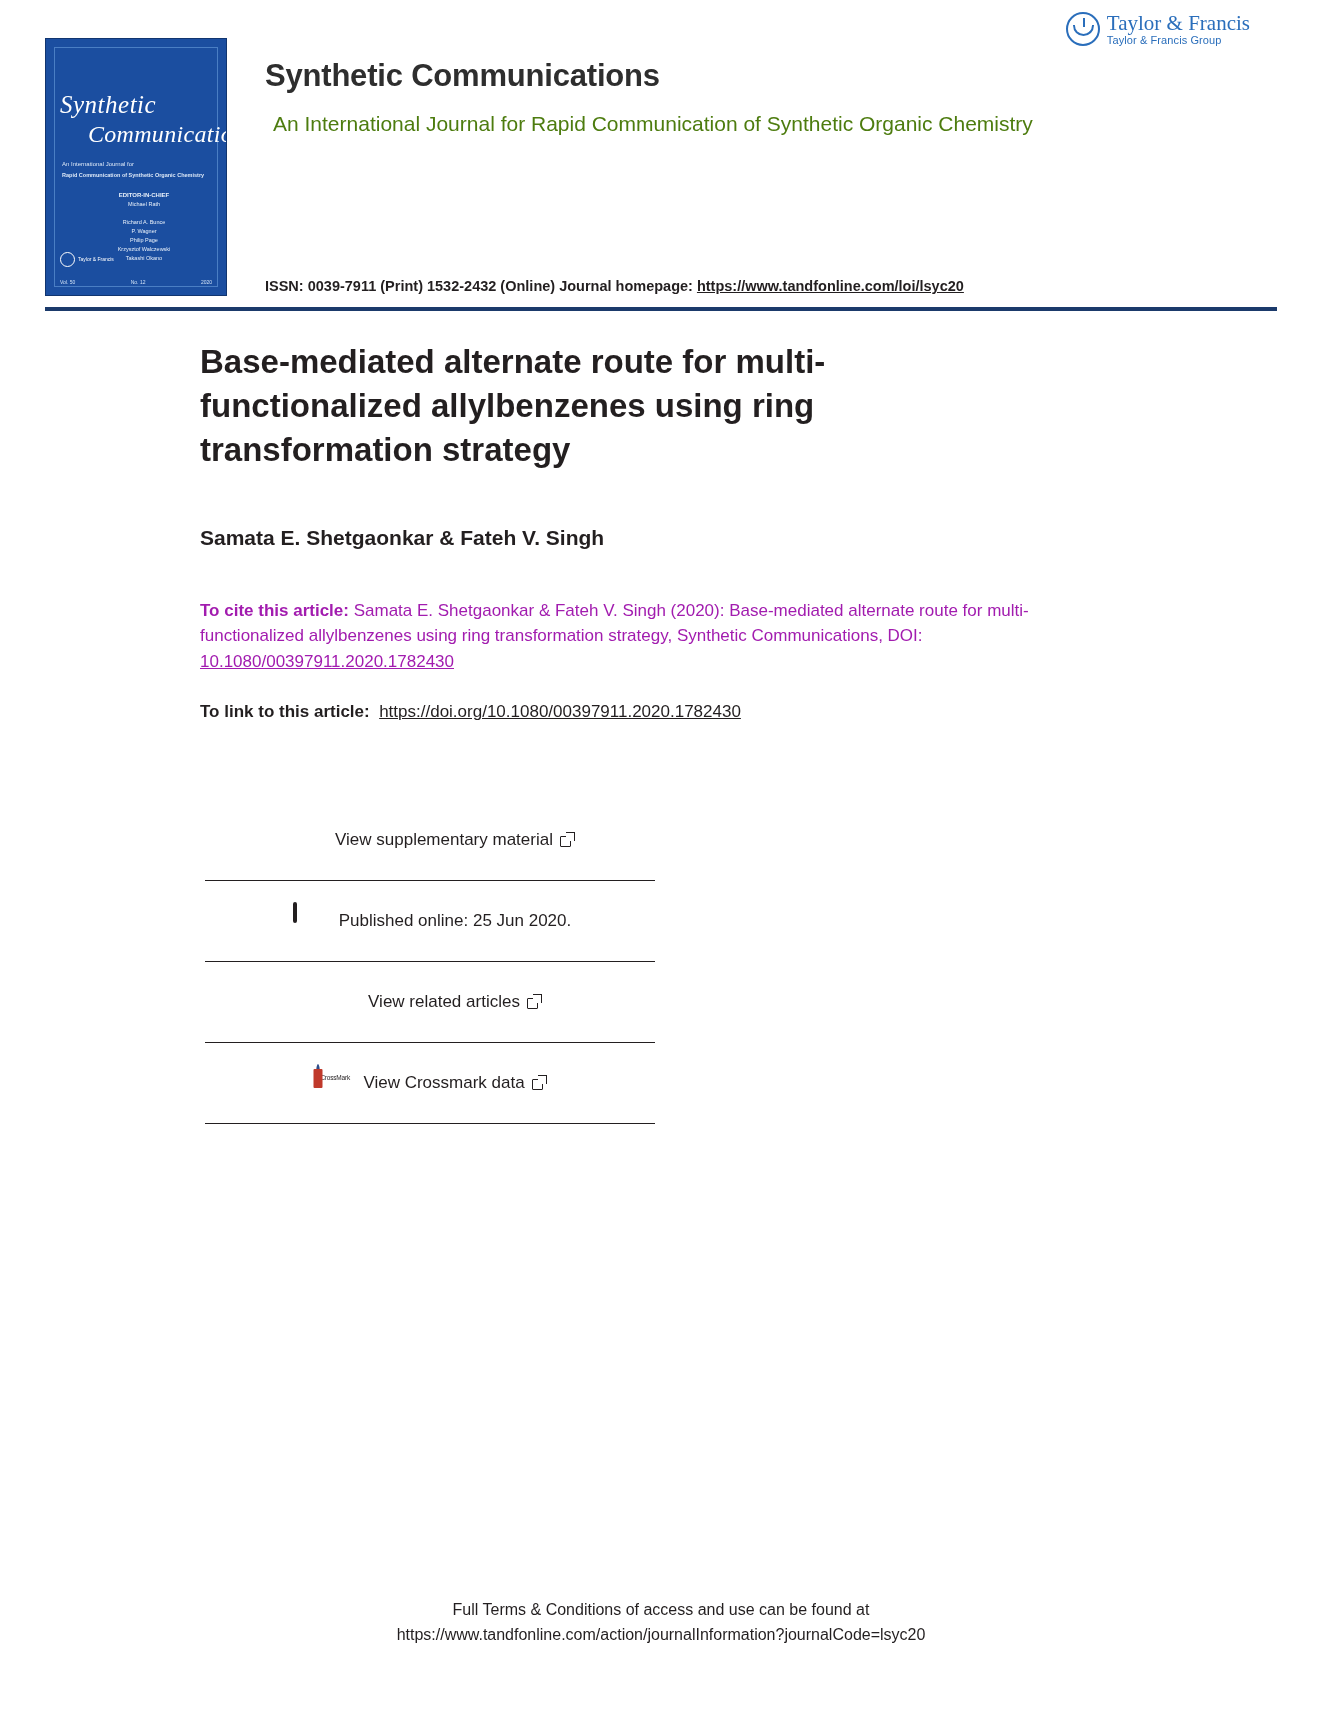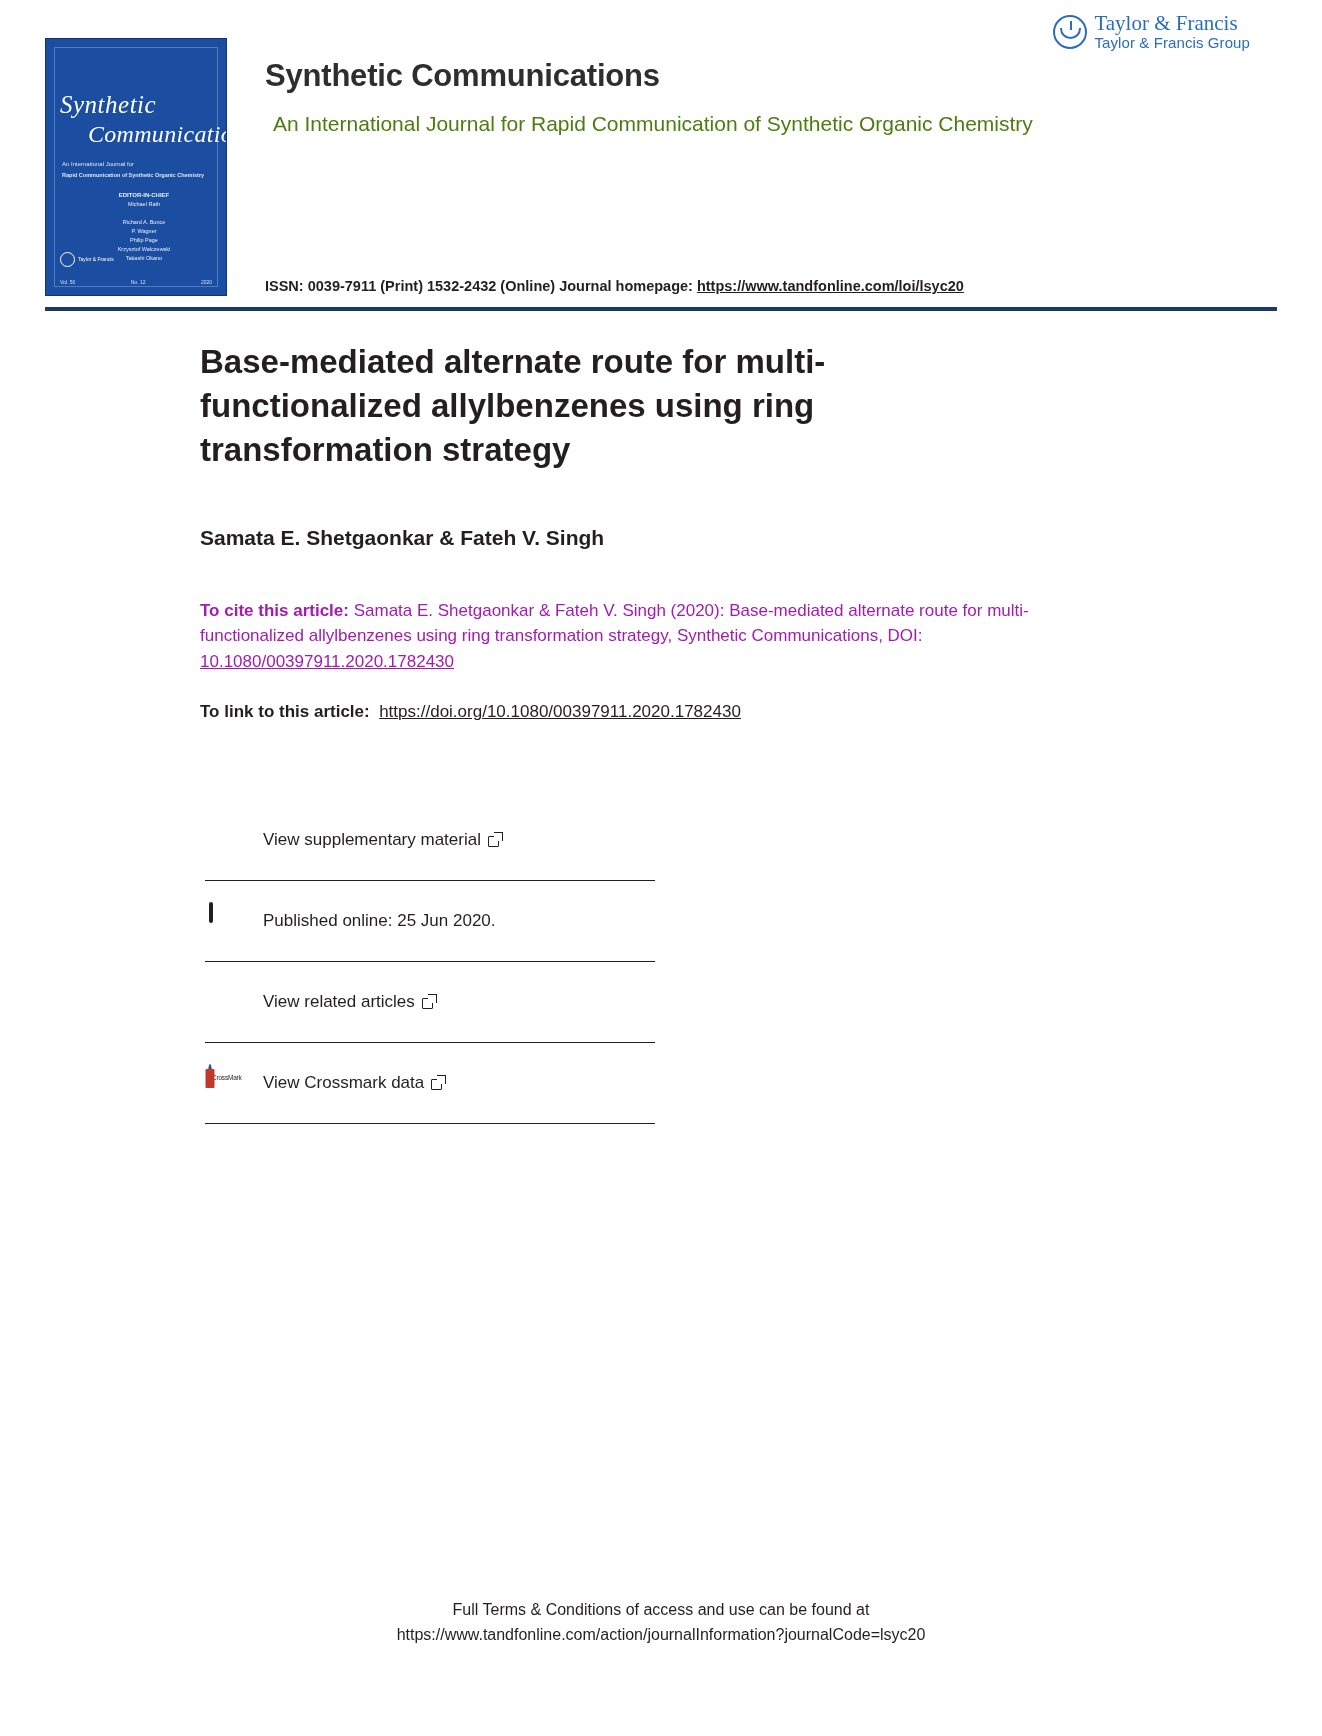--- a/index.html
+++ b/index.html
@@ -163,21 +163,21 @@
     height: 9px;
     background: #2a6ebb;
   }
   .tf-name {
     font-family: "Liberation Serif", serif;
     font-size: 21px;
     color: #2a6ebb;
     line-height: 1.05;
   }
   .tf-sub {
-    font-size: 15px;
+    font-size: 11px;
     color: #2a6ebb;
     letter-spacing: 0.1px;
   }
   .journal-title {
     font-size: 31px;
     font-weight: bold;
     color: #2e2e2e;
     margin: 0 0 16px 0;
     letter-spacing: -0.2px;
   }
@@ -246,24 +246,25 @@
   .link-line a { color: #231f20; text-decoration: underline; }
 
   
   .actions {
     margin-left: 5px;
     width: 450px;
   }
   .action-row {
     display: flex;
     align-items: center;
-    gap: 22px;
+    gap: 14px;
     height: 80px;
     border-bottom: 1.5px solid #231f20;
     padding-left: 2px;
+    justify-content: center;
   }
   .action-label {
     font-size: 17px;
     color: #231f20;
     display: flex;
     align-items: center;
     gap: 7px;
   }
   .ext {
     display: inline-block;

